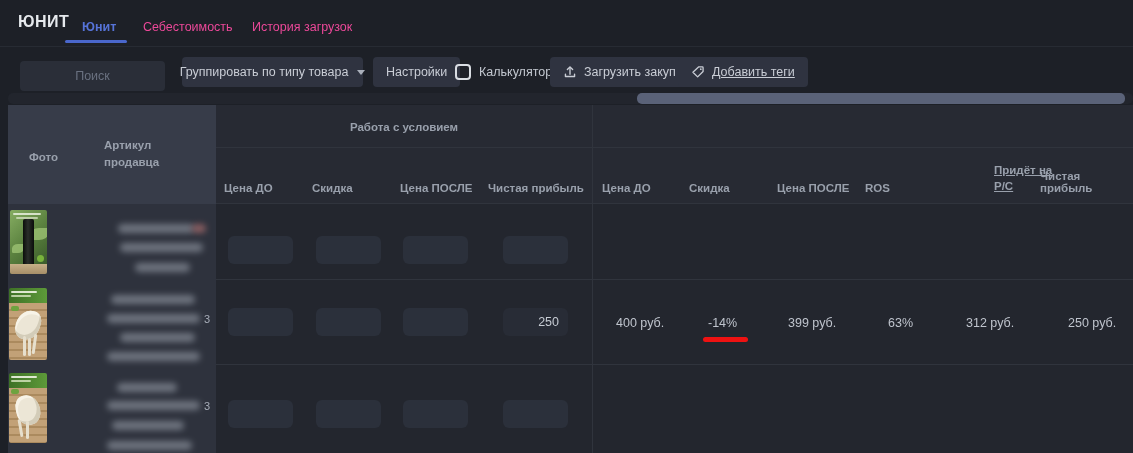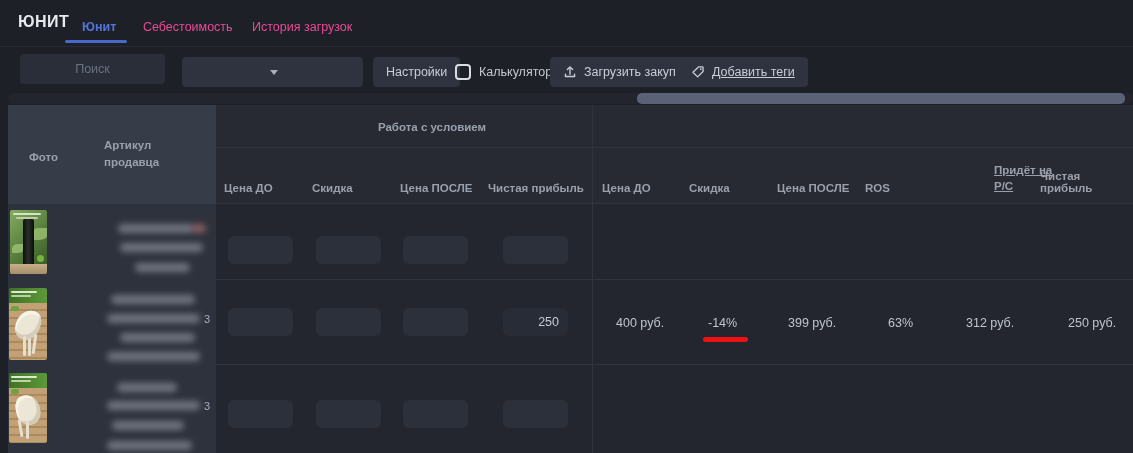--- a/index.html
+++ b/index.html
@@ -34,21 +34,21 @@
   .icon-svg{display:block;}
   
   .scroll-track{background:#22252d;border-radius:5px;}
   .scroll-thumb{background:#5a6278;border-radius:5px;cursor:grab;}
   
   .sticky-head{background:#373c49;}
   .sticky-body{background:#2e323d;}
   .main-head{background:#272a33;}
   .main-body{background:#23262e;}
   .th{font-size:11.5px;font-weight:700;color:#99a0ac;}
-  .group-label{display:flex;align-items:center;justify-content:center;padding-left:28px;}
+  .group-label{display:flex;align-items:center;justify-content:center;}
   .subcol{display:flex;align-items:flex-end;box-sizing:border-box;padding-bottom:10px;}
   .vline{background:#30343d;width:1px;}
   .hline{background:#30343d;height:1px;}
   .cell-box{background:#2b303b;border-radius:6px;height:28px;box-sizing:border-box;cursor:text;}
   .cell-box.filled{background:#282c36;display:flex;align-items:center;justify-content:flex-end;padding-right:9px;color:#c6cbd3;font-size:12.5px;}
   .val{font-size:12.5px;color:#bfc4cd;white-space:nowrap;}
   .red-underline{background:#ee1212;height:5px;border-radius:2.5px;}
   
   .blur-bar{background:#8a909b;opacity:.7;border-radius:5px;height:9px;filter:blur(3px);}
   .blur-bar.reddish{background:#b07070;}
@@ -76,22 +76,23 @@
 
 <div id="app">
 
   <div class="abs page-title" style="left:18px;top:13px;">ЮНИТ</div>
   <div class="abs tab active" style="left:82px;top:20px;">Юнит</div>
   <div class="abs tab" style="left:143px;top:20px;">Себестоимость</div>
   <div class="abs tab" style="left:252px;top:20px;">История загрузок</div>
   <div class="abs tab-underline" style="left:65px;top:40px;width:62px;"></div>
   <div class="abs hdr-divider" style="left:0;top:46px;width:1133px;"></div>
 
-  <input class="abs search" style="left: 20px; top: 54px;" type="text" placeholder="Поиск">
+  <input class="abs search" style="left: 20px; top: 61px;" type="text" placeholder="Поиск">
   <div class="abs btn" style="left:182px;top:57px;width:181px;">
+    <span>Группировать по типу товара</span>
     <span class="caret-down"></span>
   </div>
   <div class="abs btn" style="left:373px;top:57px;">
     <span>Настройки</span>
   </div>
   <div class="abs checkbox" style="left:455px;top:64px;"></div>
   <div class="abs chk-label" style="left:479px;top:65px;">Калькулятор</div>
   <div class="abs btn" style="left:550px;top:57px;">
     <svg class="icon-svg" width="14" height="14" viewBox="0 0 16 16" fill="none" stroke="#c9cdd5" stroke-width="1.6" stroke-linecap="round" stroke-linejoin="round">
       <path d="M8 10.5V2.8"></path>

